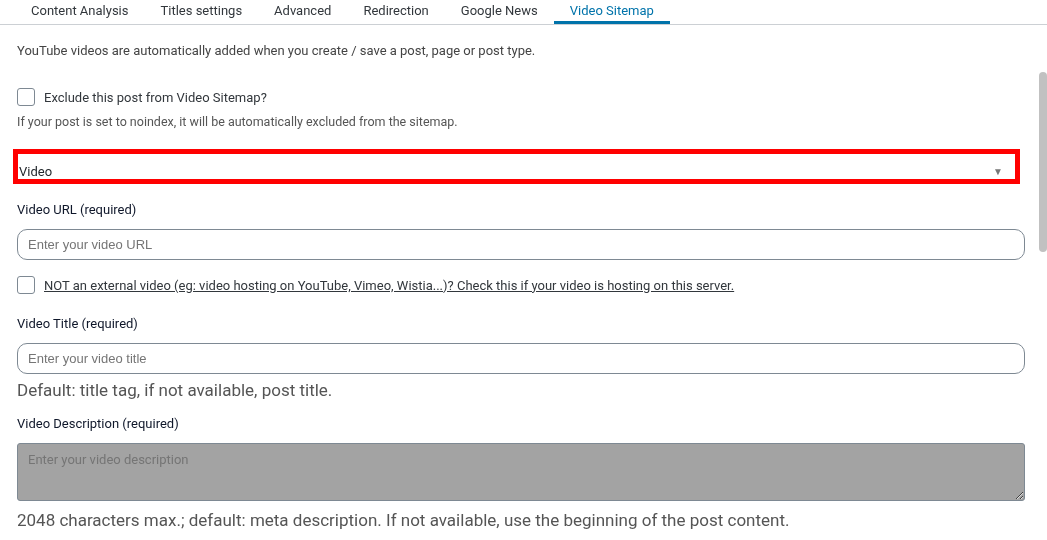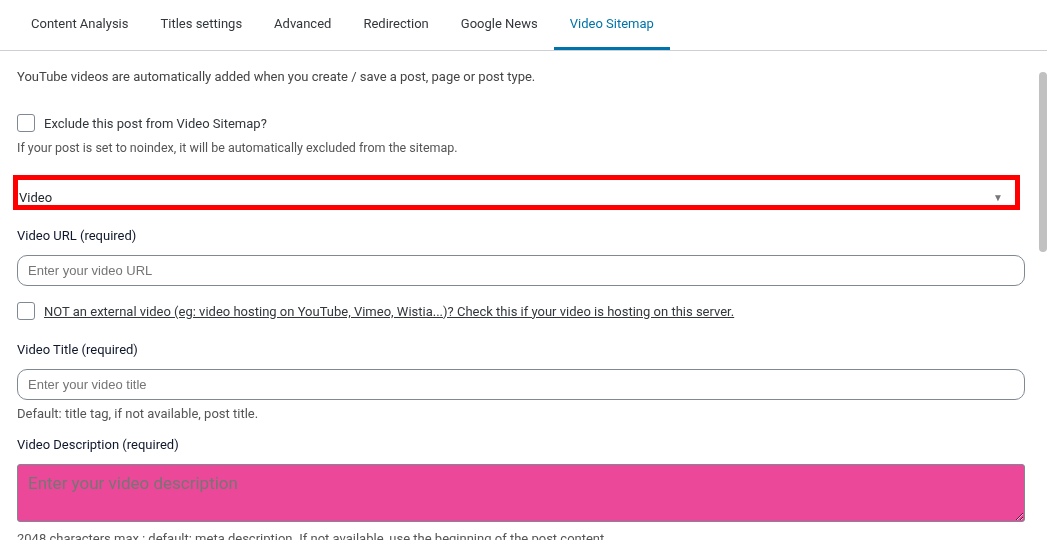--- a/index.html
+++ b/index.html
@@ -14,21 +14,21 @@
       background: #fff;
       width: 1047px;
     }
     .tabs {
       display: flex;
       border-bottom: 1px solid #ccd0d4;
       padding: 0 15px;
       gap: 0;
     }
     .tab {
-      padding: 16px 16px;
+      padding: 3px 16px;
       cursor: pointer;
       color: #32373c;
       font-size: 13px;
       border-bottom: 3px solid transparent;
       position: relative;
     }
     .tab.active {
       border-bottom: 3px solid #0073aa;
       color: #0073aa;
     }
@@ -105,33 +105,33 @@
       background: #fff;
     }
     .text-input::placeholder {
       color: #757575;
     }
     .textarea-input {
       width: calc(100% - 5px);
       padding: 8px 10px;
       border: 1px solid #7e8993;
       border-radius: 3px;
-      font-size: 17px;
+      font-size: 13px;
       color: #32373c;
-      background: #ec4899;
+      background: #a3a3a3;
       resize: both;
       min-height: 58px;
       font-family: inherit;
     }
     .textarea-input::placeholder {
       color: #757575;
     }
     .field-helper {
       color: #555;
-      font-size: 13px;
+      font-size: 17px;
       margin-top: 6px;
     }
     .scrollbar {
       position: fixed;
       right: 0;
       top: 72px;
       width: 8px;
       height: 180px;
       background: #c1c1c1;
       border-radius: 4px;

